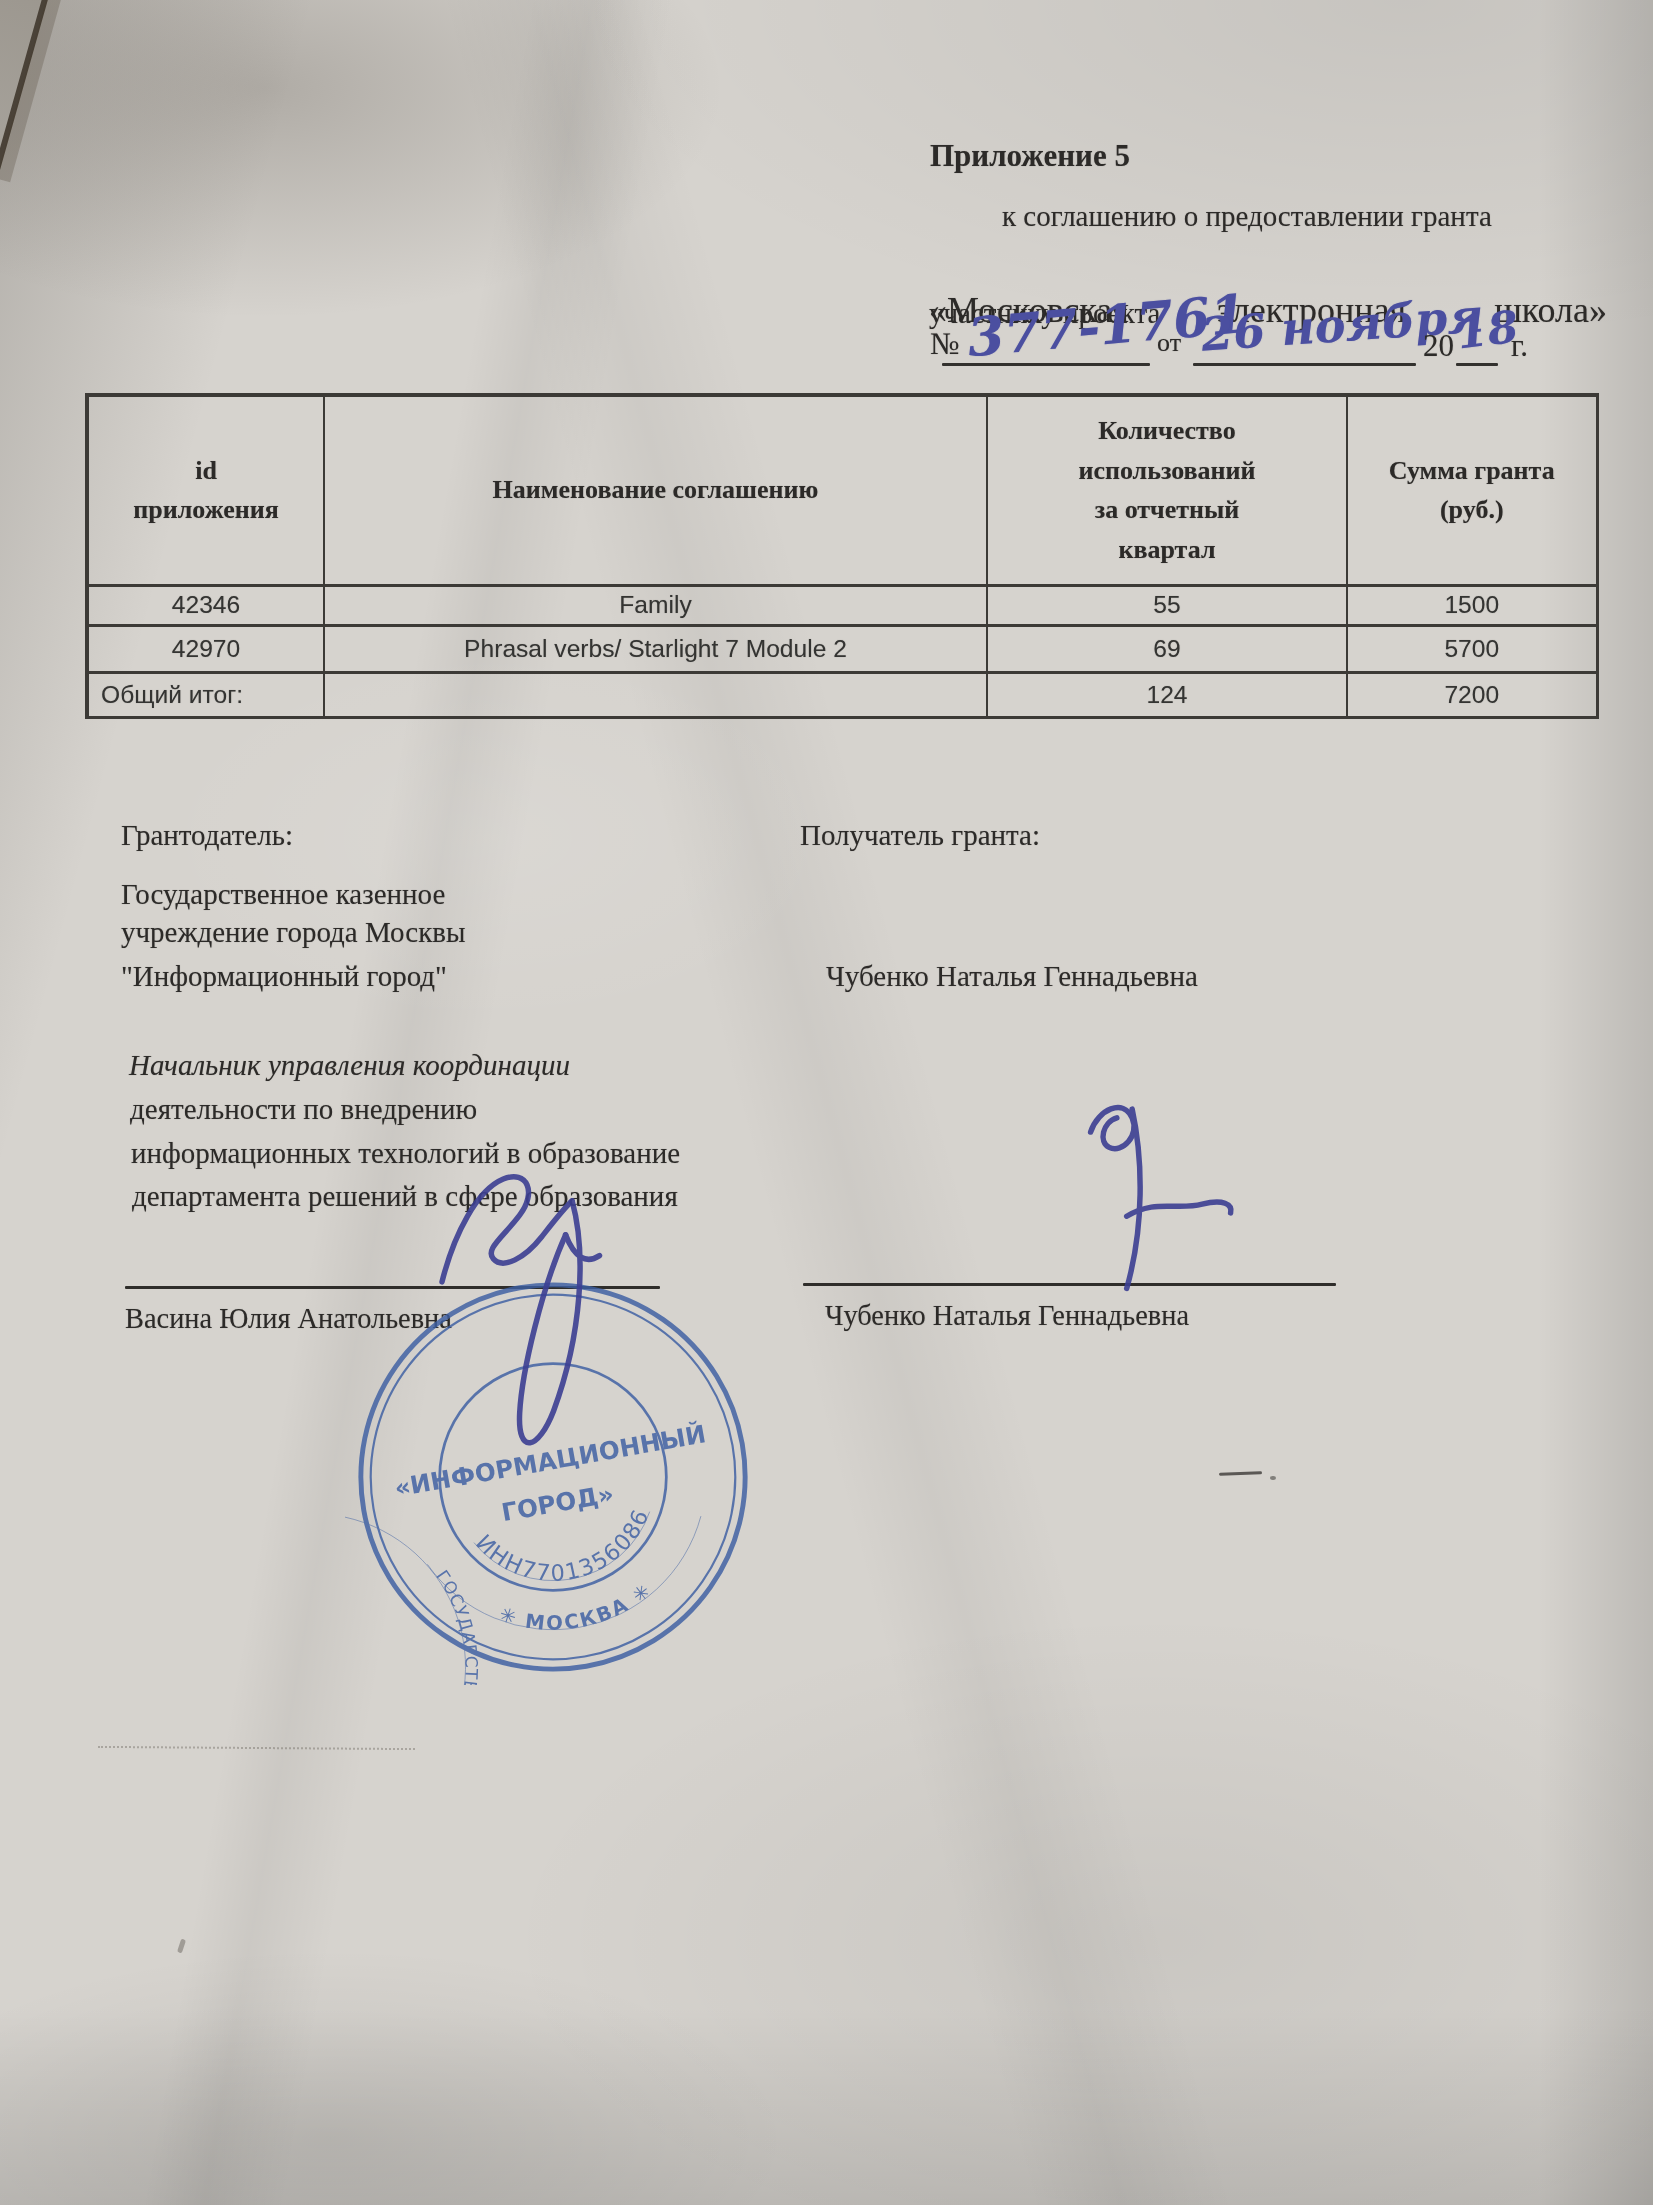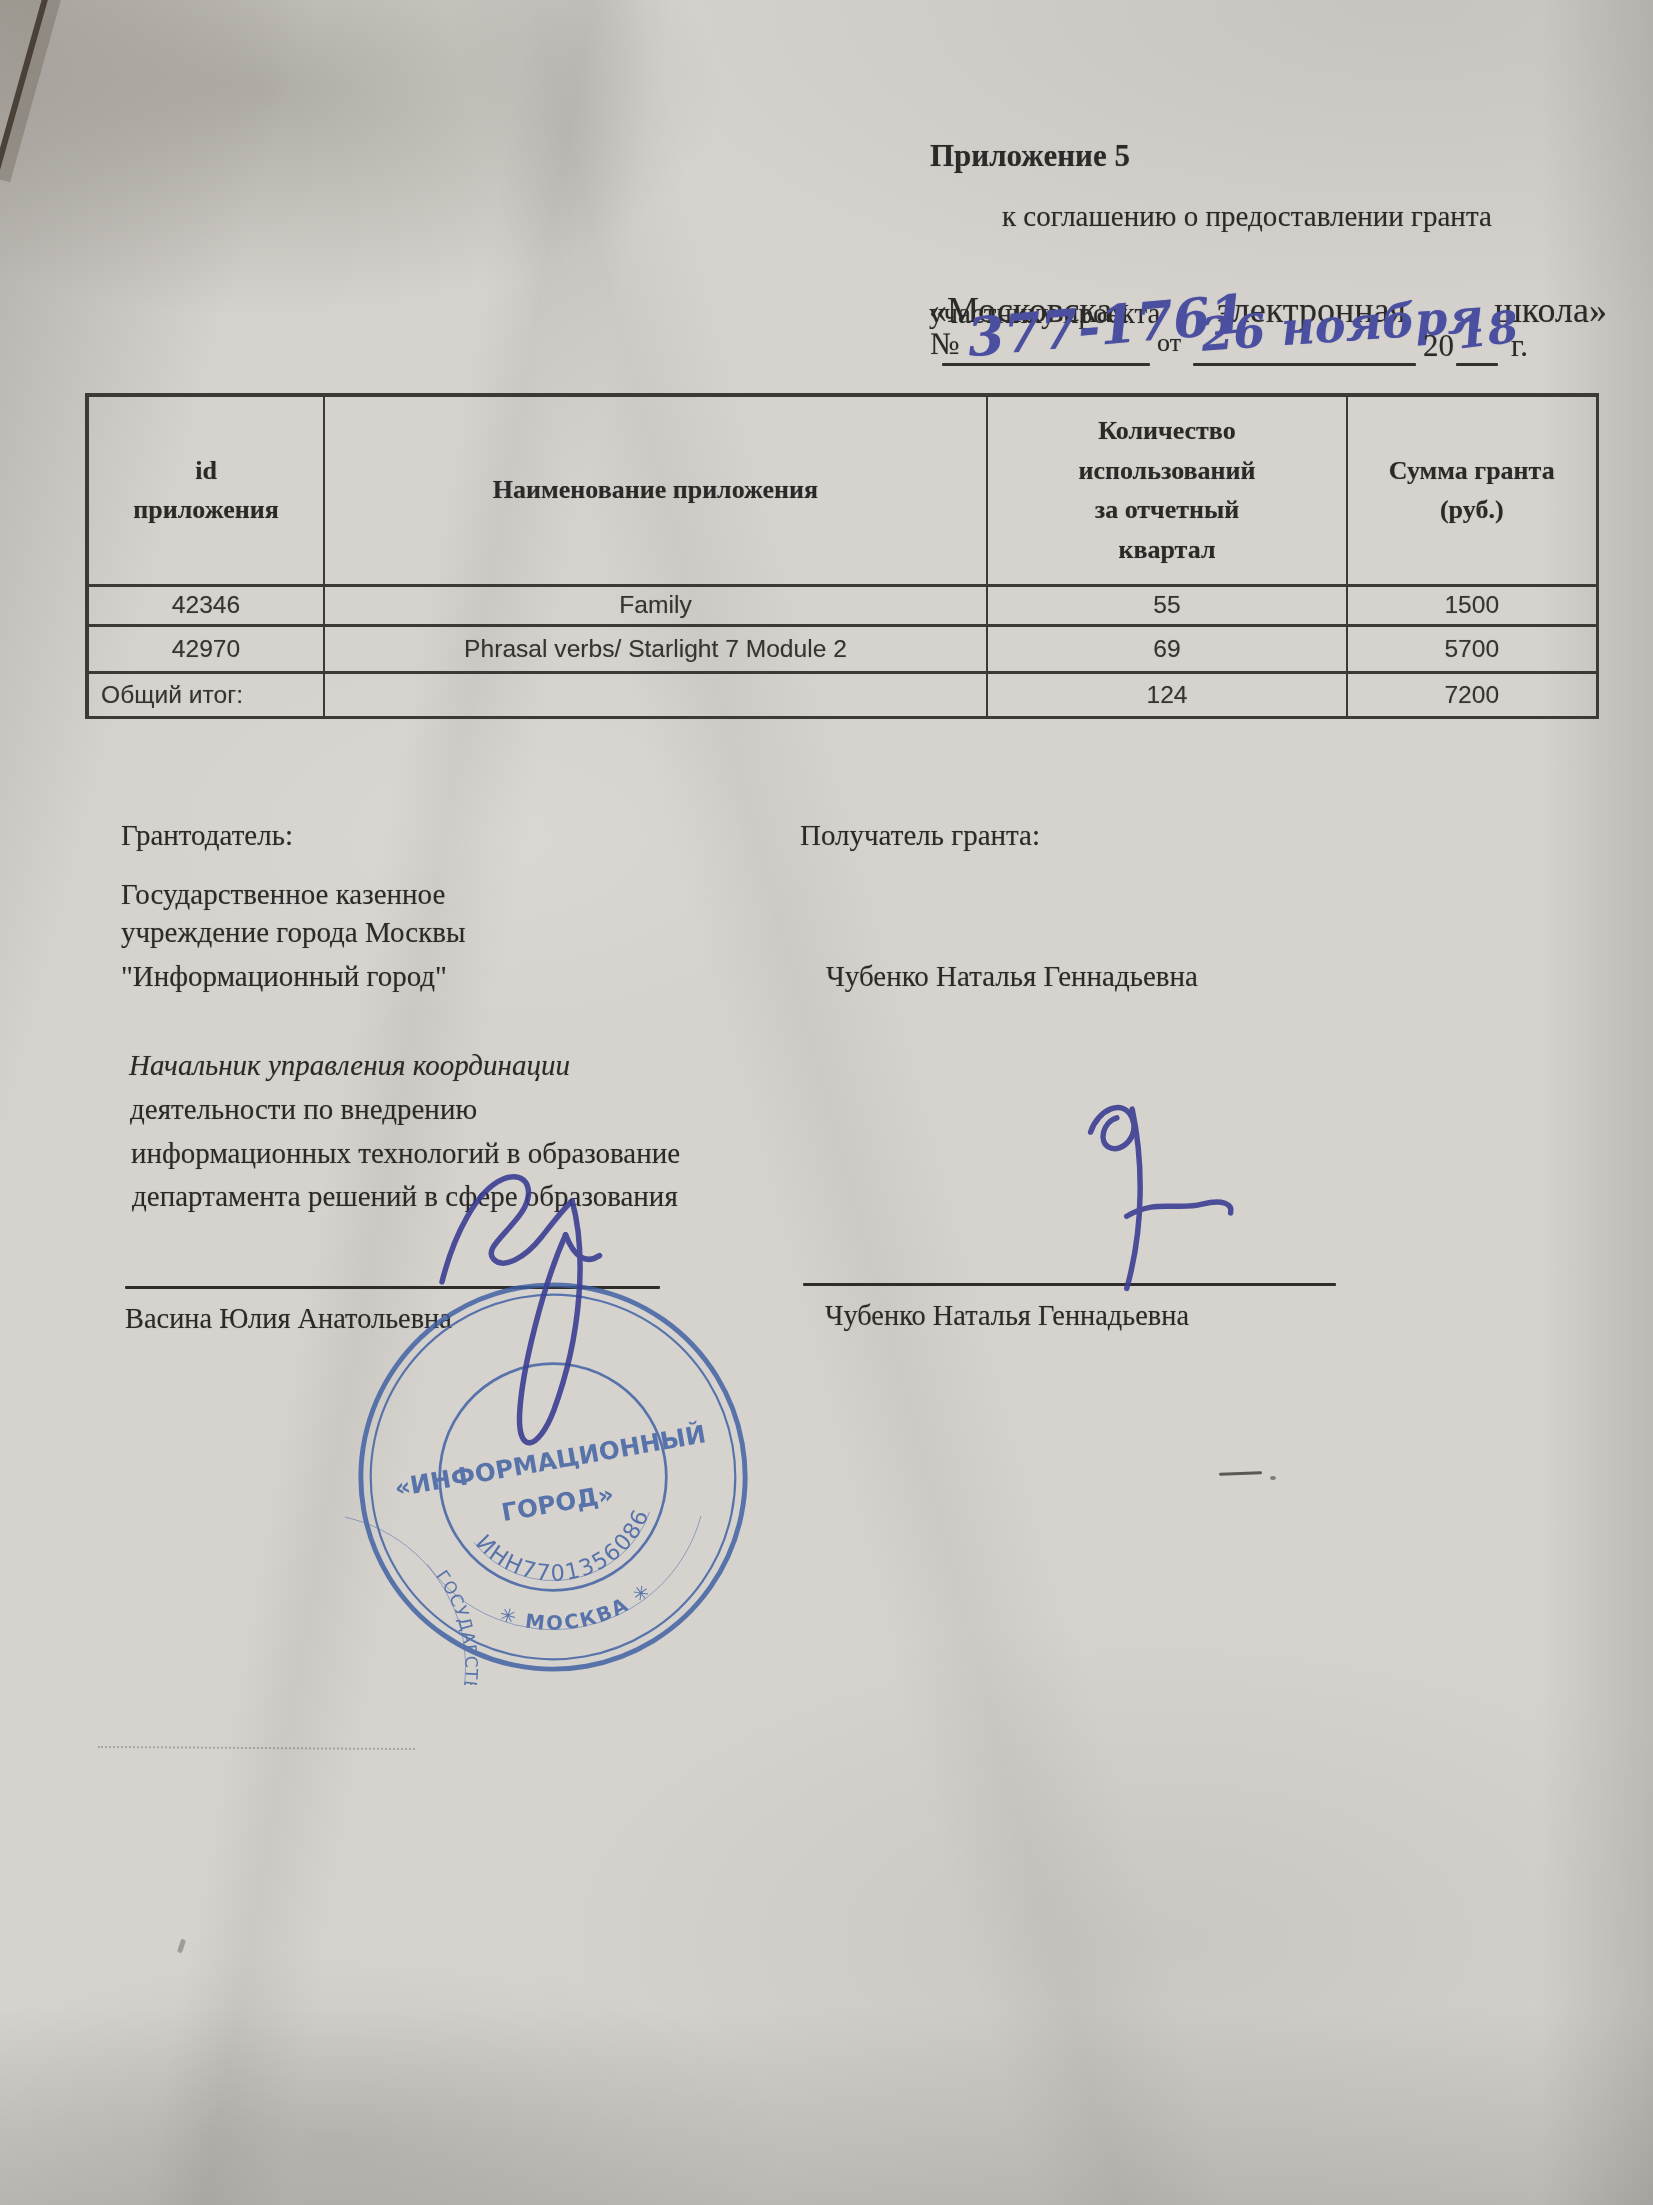--- a/index.html
+++ b/index.html
@@ -133,21 +133,21 @@
     <colgroup>
         <col style="width:237px">
         <col style="width:663px">
         <col style="width:360px">
         <col style="width:250px">
       </colgroup>
     <tbody>
         <tr class="hrow" style="height:190px;">
       <td>id
 приложения</td>
-      <td>Наименование приложения</td>
+      <td>Наименование соглашению</td>
       <td>Количество
 использований
 за отчетный
 квартал</td>
       <td>Сумма гранта
 (руб.)</td>
     </tr>
     <tr class="drow" style="height:40px;">
       <td>42346</td>
       <td>Family</td>

